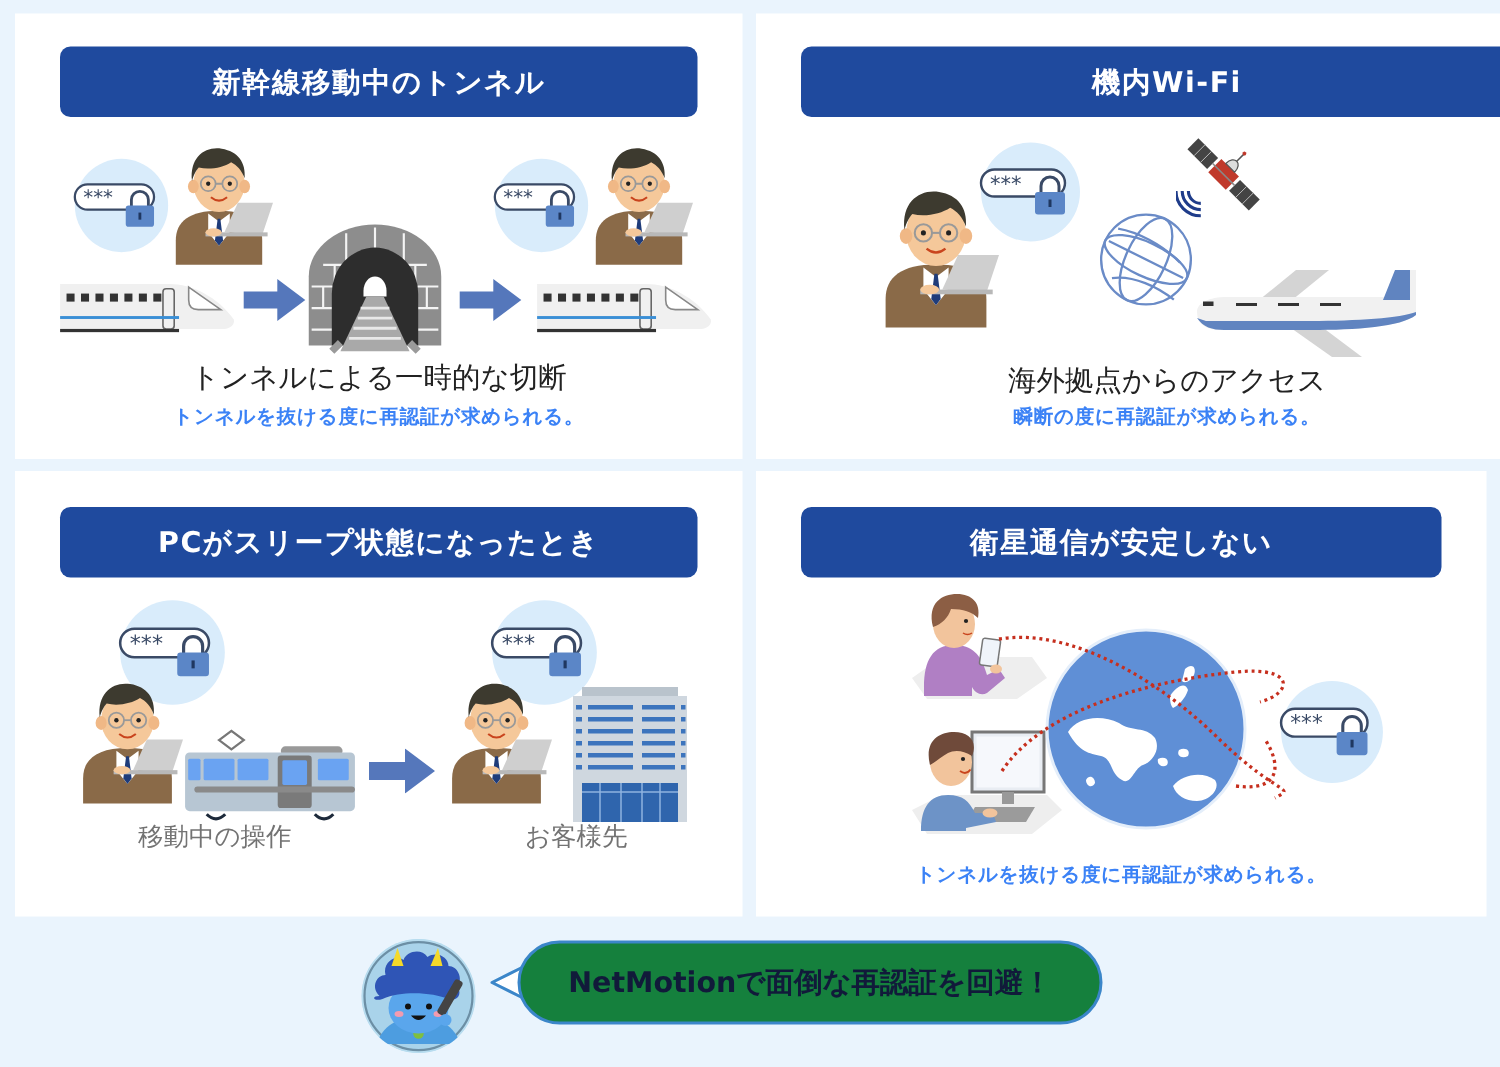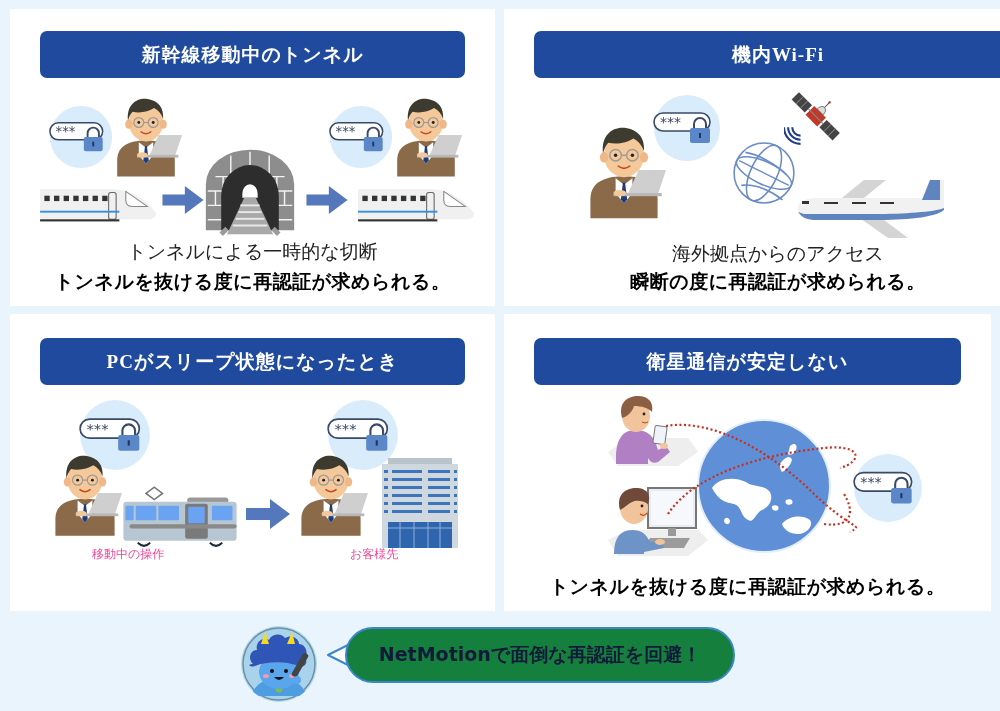--- a/index.html
+++ b/index.html
@@ -1,34 +1,34 @@
 <!DOCTYPE html>
 <html><head>
 <meta charset="utf-8">
 <style>
   * { box-sizing: border-box; margin: 0; padding: 0; }
   html, body { width: 1000px; height: 711px; overflow: hidden; }
   body { background: #eaf4fd; font-family: "DejaVu Sans", "Liberation Sans", sans-serif; position: relative; }
-  .panel { position: absolute; background: #ffffff; font-family: Liberation Serif, serif; }
+  .panel { position: absolute; background: #ffffff; }
   .p-tl { left: 10px; top: 9px; width: 485px; height: 297px; }
   .p-tr { left: 504px; top: 9px; width: 548px; height: 297px; }
   .p-bl { left: 10px; top: 314px; width: 485px; height: 297px; }
   .p-br { left: 504px; top: 314px; width: 487px; height: 297px; }
   .hdr { position: absolute; left: 30px; right: 30px; top: 22px; height: 47px; background: #1f4a9e; border-radius: 7px;
          color: #fff; font-size: 19px; font-weight: bold; display: flex; align-items: center; justify-content: center; letter-spacing: 1px; }
   .p-tr .hdr, .p-br .hdr { left: 30px; right: 30px; }
   .p-bl .hdr, .p-br .hdr { top: 24px; }
   .caption { position: absolute; left: 0; right: 0; font-size: 19px; color: #222; text-align: center; }
-  .lead { position: absolute; left: 0; right: 0; font-size: 19px; font-weight: bold; color: #000000; text-align: center; letter-spacing: 0.5px; }
+  .lead { position: absolute; left: 0; right: 0; font-size: 13px; font-weight: bold; color: #3b82f6; text-align: center; letter-spacing: 0.5px; }
   .art { position: absolute; }
   .bubble { position: absolute; left: 345px; top: 627px; width: 390px; height: 56px; border: 2px solid #3b86c9; border-radius: 28px;
             background: #15803d; display: flex; align-items: center; justify-content: center; font-size: 19px; font-weight: bold; color: #111a3a; }
   .tail { position: absolute; left: 326px; top: 643px; }
   .mascot { position: absolute; left: 241px; top: 626px; width: 76px; height: 76px; border-radius: 50%; background: #b7dcef; overflow: hidden; }
-  .sub-label { position: absolute; font-size: 12px; color: #ec4899; }
+  .sub-label { position: absolute; font-size: 17px; color: #737373; }
 </style>
 </head>
 <body>
 
 <svg width="0" height="0" style="position:absolute">
   <defs>
 
     <symbol id="pw" viewBox="0 0 70 70">
       <circle cx="35" cy="35" r="33" fill="#d9ecfb"></circle>
       <rect x="2" y="20" width="56" height="18" rx="9" fill="#fff" stroke="#3a4a66" stroke-width="1.6"></rect>

